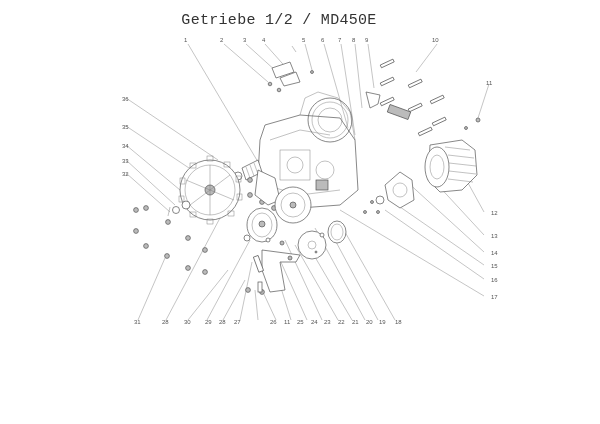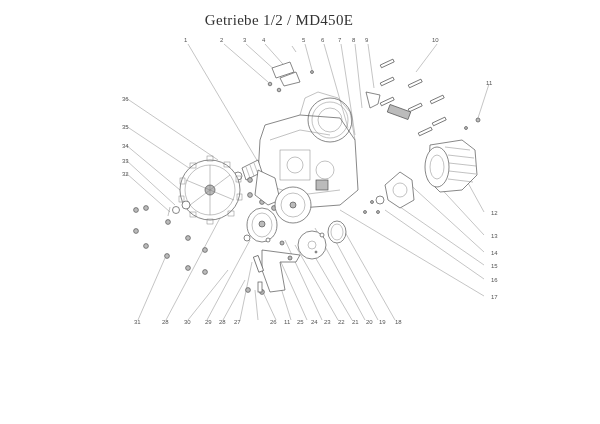--- a/index.html
+++ b/index.html
@@ -1,17 +1,17 @@
 <!DOCTYPE html>
 <html><head>
 <meta charset="utf-8">
 <style>
   html, body { margin:0; padding:0; background:#ffffff; }
   body { width:600px; height:424px; position:relative; overflow:hidden; font-family:"Liberation Sans", sans-serif; }
-  .title { position:absolute; left:0; width:558px; top:12px; text-align:center; font-family:Liberation Serif, serif; font-size:15px; color:#333; letter-spacing:0.3px; }
+  .title { position:absolute; left:0; width:558px; top:12px; text-align:center; font-family:Liberation Mono, monospace; font-size:15px; color:#333; letter-spacing:0.3px; }
   .lbl { position:absolute; font-size:6px; color:#555; font-family:"Liberation Sans", sans-serif; line-height:6px; }
   svg.drawing { position:absolute; left:0; top:0; }
   .ln { stroke:#8a8a8a; stroke-width:0.5; fill:none; }
   .pt { stroke:#555; stroke-width:0.7; fill:#fff; }
   .ptd { stroke:#555; stroke-width:0.7; fill:#bbb; }
   .thin { stroke:#777; stroke-width:0.45; fill:none; }
 </style>
 </head>
 <body>
 

